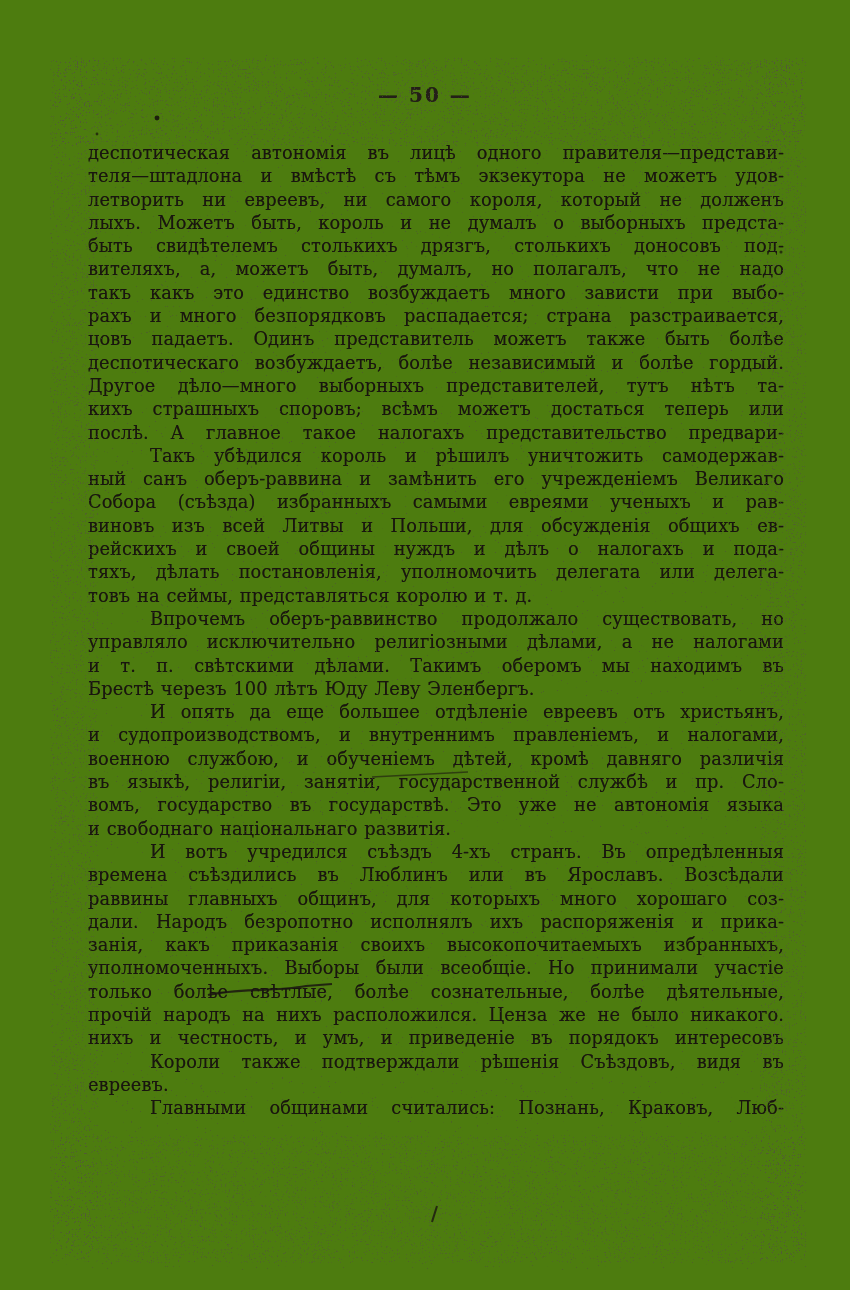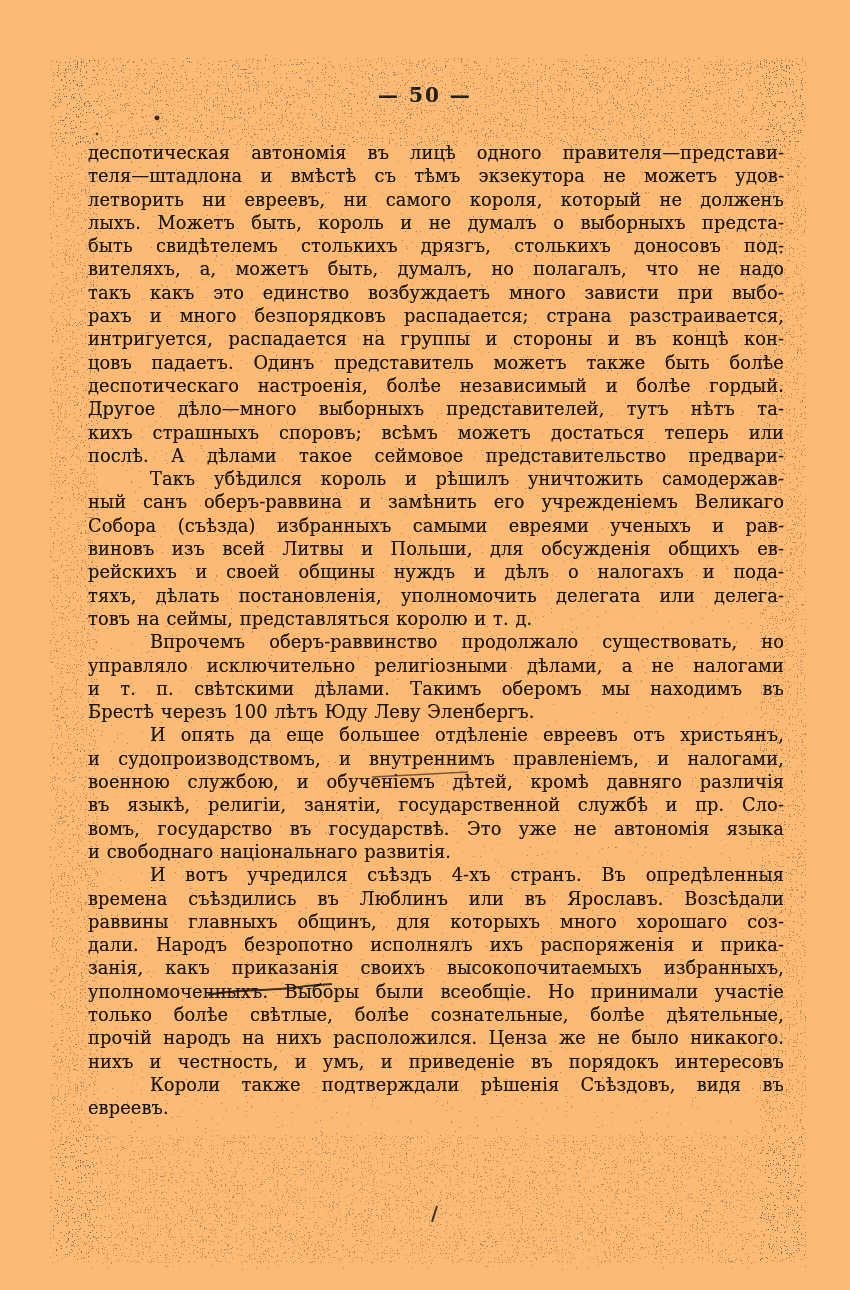--- a/index.html
+++ b/index.html
@@ -1,18 +1,18 @@
 <!DOCTYPE html>
 <html><head>
 <meta charset="utf-8">
 <style>
   html, body { margin:0; padding:0; background:#ffffff; }
   .page {
     position:relative; width:850px; height:1290px;
-    background:#fdba74; overflow:hidden;
+    background:#4d7c0f; overflow:hidden;
     font-family:"DejaVu Serif", "Liberation Serif", serif;
     color:#19150f;
   }
   .header {
     position:absolute; top:83px; left:0; width:850px;
     text-align:center; font-size:20px; font-weight:700;
     letter-spacing:2px; color:#241f18;
     text-shadow:0 0 0.4px rgba(25,20,12,0.6);
   }
   .pagebody {
@@ -44,26 +44,25 @@
   <div class="pagebody">
       <div class="para">
         <div class="line">деспотическая автономія въ лицѣ одного правителя—представи-</div>
         <div class="line">теля—штадлона и вмѣстѣ съ тѣмъ экзекутора не можетъ удов-</div>
         <div class="line">летворить ни евреевъ, ни самого короля, который не долженъ</div>
         <div class="line">лыхъ. Можетъ быть, король и не думалъ о выборныхъ предста-</div>
         <div class="line">быть свидѣтелемъ столькихъ дрязгъ, столькихъ доносовъ под-</div>
         <div class="line">вителяхъ, а, можетъ быть, думалъ, но полагалъ, что не надо</div>
         <div class="line">такъ какъ это единство возбуждаетъ много зависти при выбо-</div>
         <div class="line">рахъ и много безпорядковъ распадается; страна разстраивается,</div>
-        <div class="line">интригуется, распадается на группы и стороны и въ концѣ кон-</div>
         <div class="line">цовъ падаетъ. Одинъ представитель можетъ также быть болѣе</div>
-        <div class="line">деспотическаго настроенія, болѣе независимый и болѣе гордый.</div>
+        <div class="line">деспотическаго возбуждаетъ, болѣе независимый и болѣе гордый.</div>
         <div class="line">Другое дѣло—много выборныхъ представителей, тутъ нѣтъ та-</div>
         <div class="line">кихъ страшныхъ споровъ; всѣмъ можетъ достаться теперь или</div>
-        <div class="line">послѣ. А дѣлами такое сеймовое представительство предвари-</div>
+        <div class="line">послѣ. А главное такое налогахъ представительство предвари-</div>
       </div>
       <div class="para">
         <div class="line indent">Такъ убѣдился король и рѣшилъ уничтожить самодержав-</div>
         <div class="line">ный санъ оберъ-раввина и замѣнить его учрежденіемъ Великаго</div>
         <div class="line">Собора (съѣзда) избранныхъ самыми евреями ученыхъ и рав-</div>
         <div class="line">виновъ изъ всей Литвы и Польши, для обсужденія общихъ ев-</div>
         <div class="line">рейскихъ и своей общины нуждъ и дѣлъ о налогахъ и пода-</div>
         <div class="line">тяхъ, дѣлать постановленія, уполномочить делегата или делега-</div>
         <div class="line last">товъ на сеймы, представляться королю и т. д.</div>
       </div>
@@ -89,20 +88,23 @@
         <div class="line">занія, какъ приказанія своихъ высокопочитаемыхъ избранныхъ,</div>
         <div class="line">уполномоченныхъ. Выборы были всеобщіе. Но принимали участіе</div>
         <div class="line">только болѣе свѣтлые, болѣе сознательные, болѣе дѣятельные,</div>
         <div class="line">прочій народъ на нихъ расположился. Ценза же не было никакого.</div>
       </div>
       <div class="para">
         <div class="line">нихъ и честность, и умъ, и приведеніе въ порядокъ интересовъ</div>
         <div class="line indent">Короли также подтверждали рѣшенія Съѣздовъ, видя въ</div>
         <div class="line last">евреевъ.</div>
       </div>
+      <div class="para">
+        <div class="line indent">Главными общинами считались: Познань, Краковъ, Люб-</div>
+      </div>
     </div>
 
   <svg class="noise" width="850" height="1290" viewBox="0 0 850 1290">
     <defs>
       <filter id="spkSparse" x="0" y="0" width="100%" height="100%">
         <feTurbulence type="fractalNoise" baseFrequency="0.8" numOctaves="2" seed="11" result="n"></feTurbulence>
         <feColorMatrix in="n" type="matrix" values="0 0 0 0 0.08  0 0 0 0 0.07  0 0 0 0 0.05  22 22 22 0 -44"></feColorMatrix>
       </filter>
       <filter id="spkDense" x="0" y="0" width="100%" height="100%">
         <feTurbulence type="fractalNoise" baseFrequency="0.75" numOctaves="2" seed="29" result="n"></feTurbulence>

